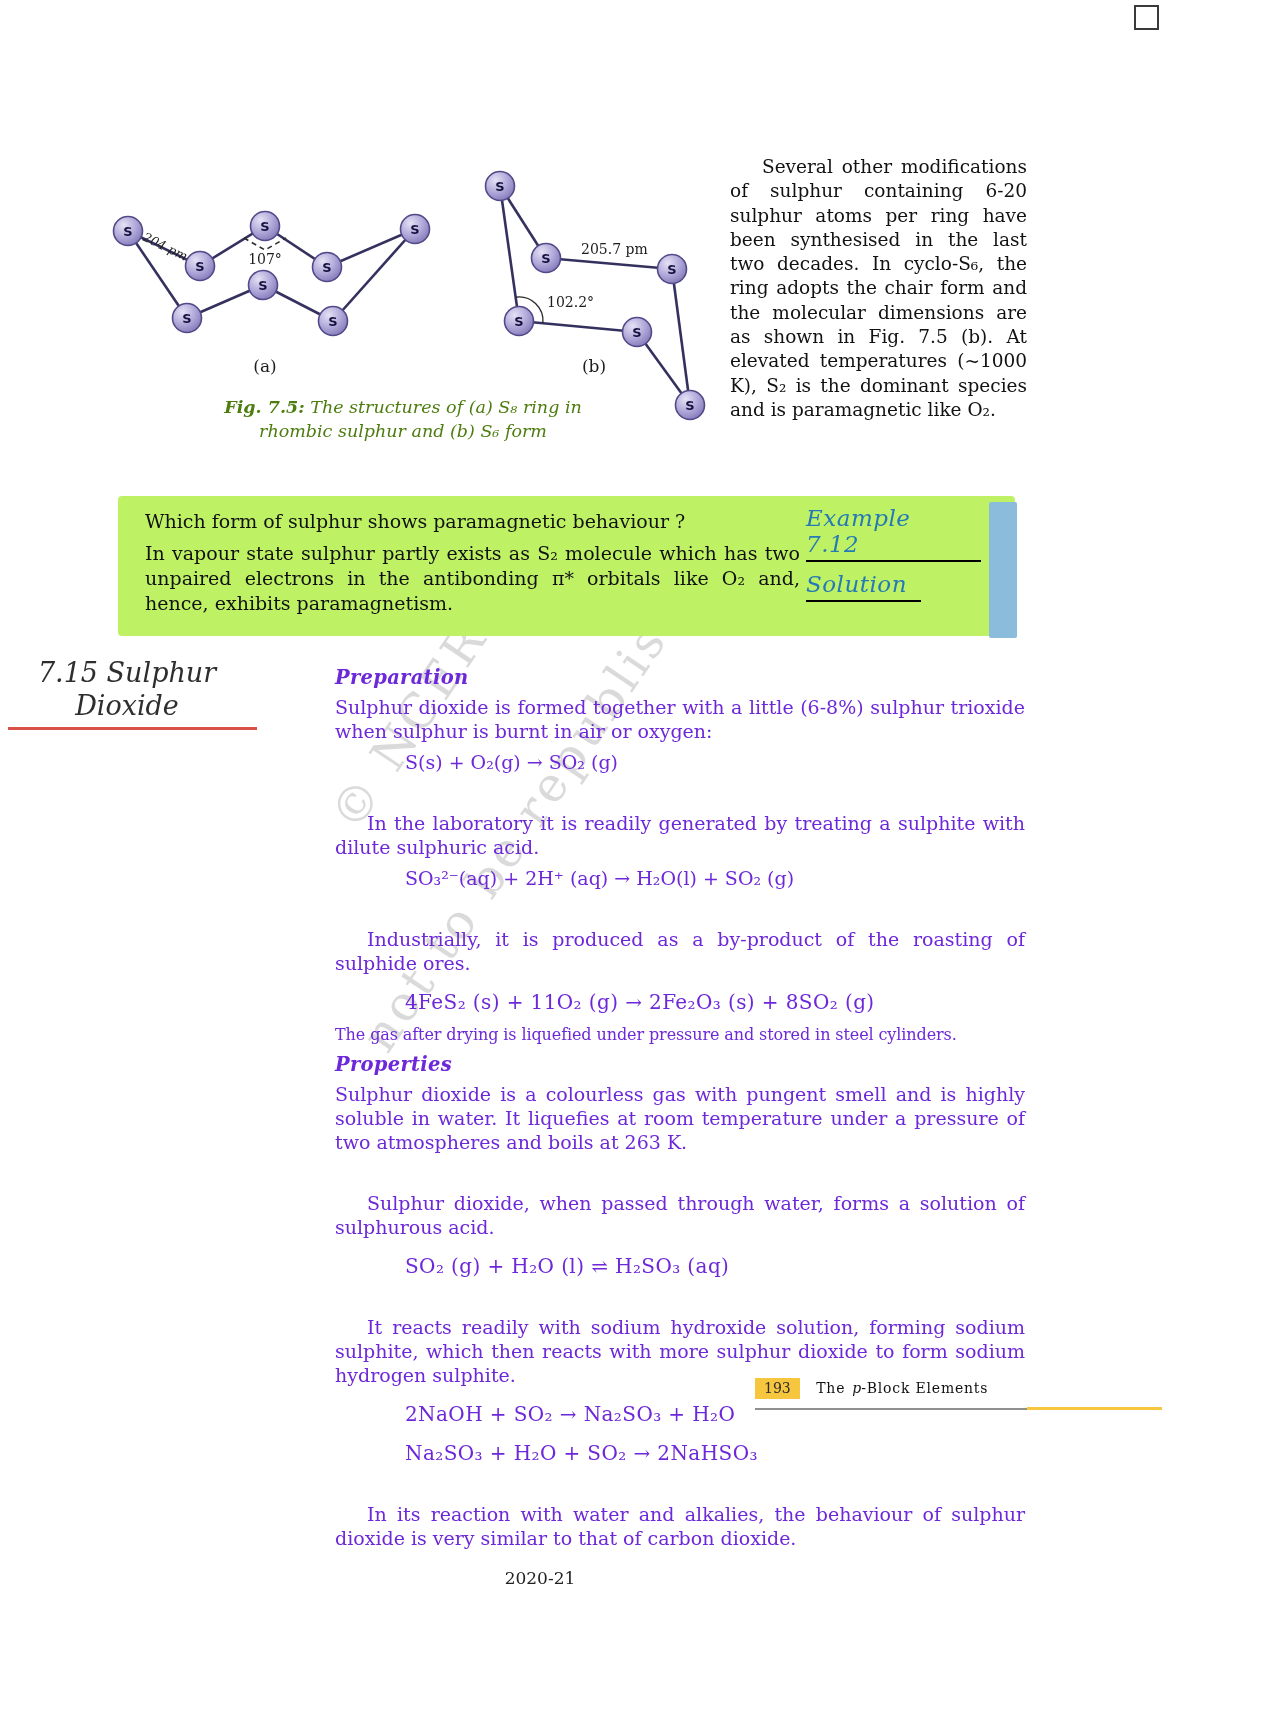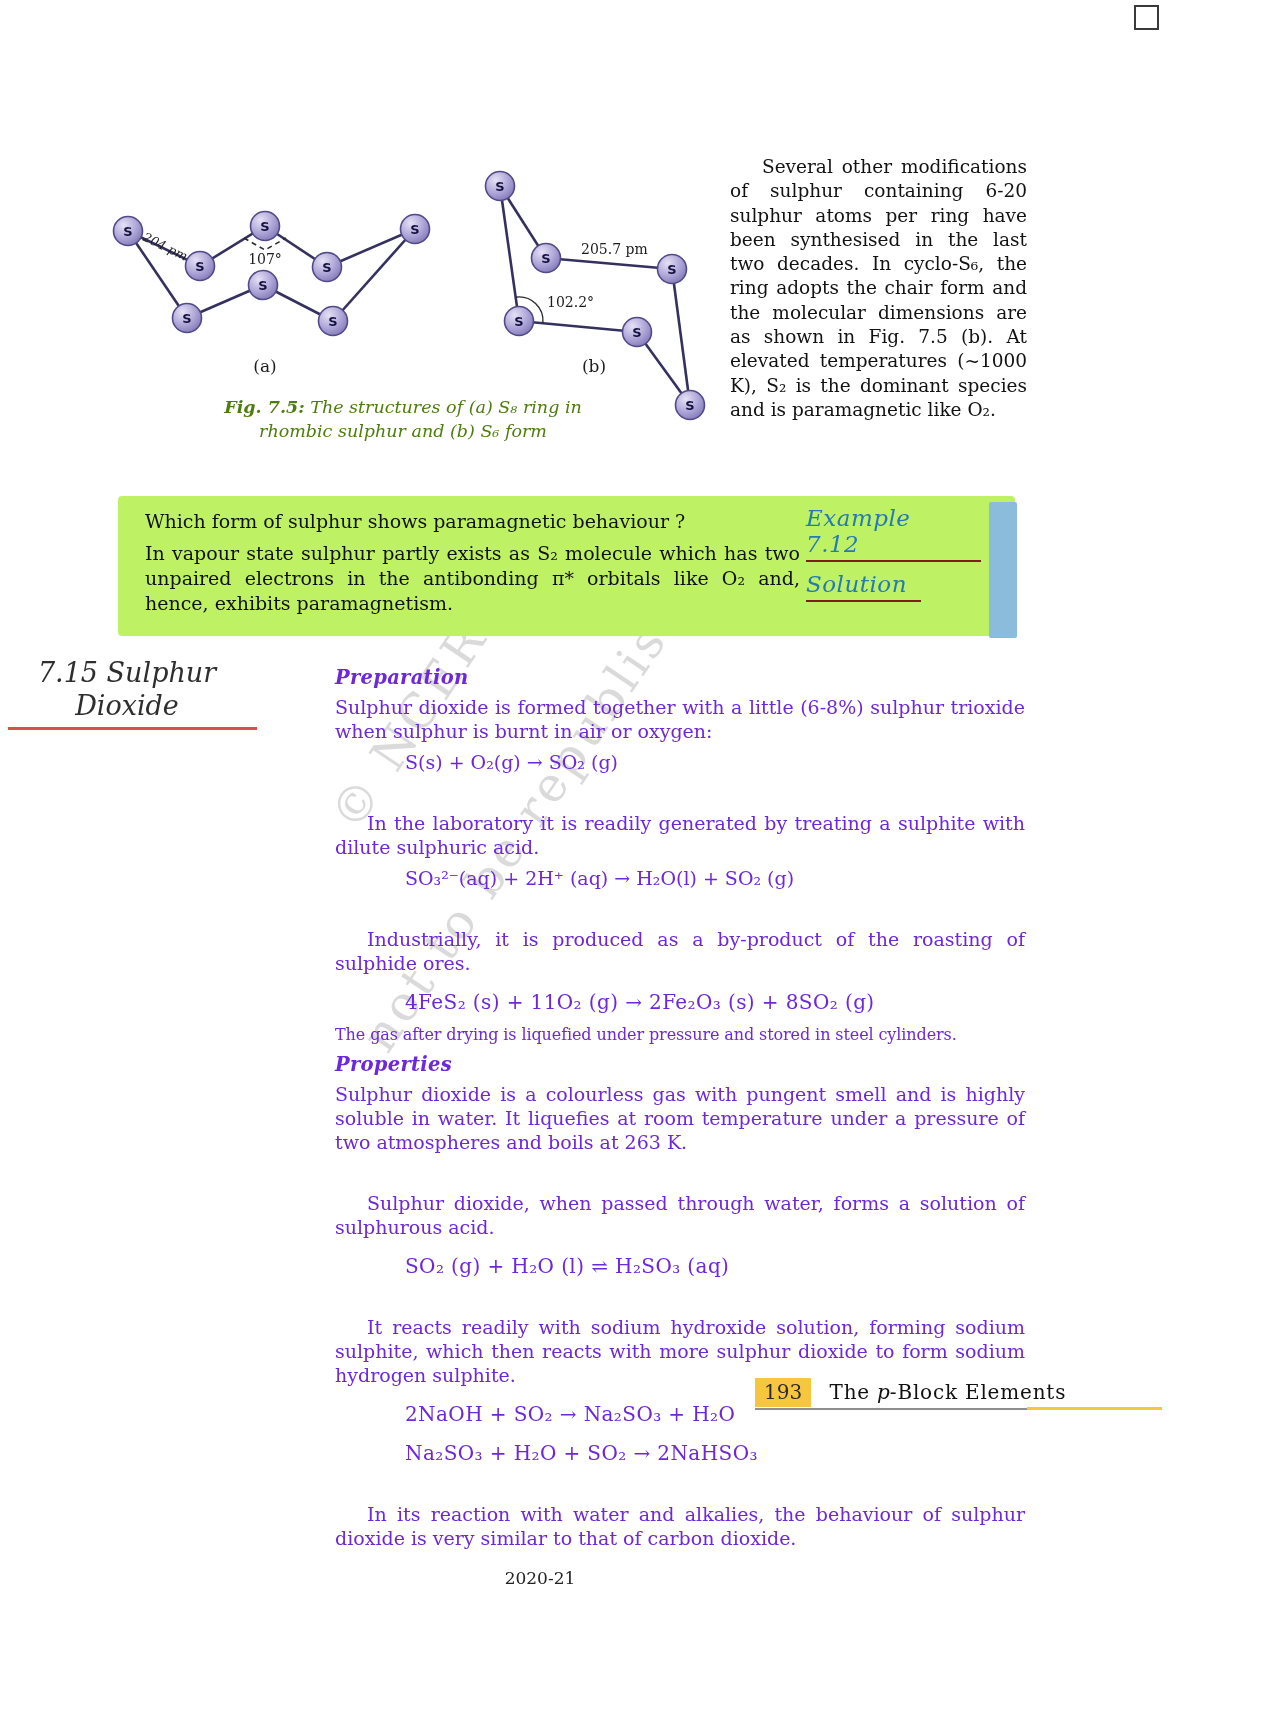--- a/index.html
+++ b/index.html
@@ -64,21 +64,21 @@
   .example-box {
     left: 118px; top: 496px; width: 897px; min-height: 128px;
     background: #bef264; border-radius: 4px;
     padding: 13px 215px 13px 27px;
   }
   .example-box p { margin: 0 0 7px 0; font-size: 19px; line-height: 25px; text-align: justify; }
   .example-labels { position:absolute; right: 34px; top: 9px; width: 175px; }
   .ex-label {
     display: inline-block;
     font-style: italic; font-size: 23px; letter-spacing: 0.5px;
-    color: #2579b6; border-bottom: 2px solid #7f1d1d;
+    color: #2579b6; border-bottom: 2px solid #000000;
     padding: 0 14px 3px 0; margin-bottom: 9px;
   }
   .example-bar {
     position: absolute; right: -2px; top: 6px;
     width: 28px; height: 136px; background: #8cbcdb; border-radius: 2px;
   }
 
   
   .section-heading {
     left: 0px; top: 656px; width: 258px;
@@ -99,21 +99,21 @@
     font-weight: bold; font-style: italic; font-size: 19.5px;
     margin: 6px 0 5px 0; letter-spacing: 0.3px;
   }
   .eq { margin: 7px 0 8px 70px; text-align: left; }
   .eq-big { font-size: 20px; letter-spacing: 0.4px; margin: 15px 0 9px 70px; text-align:left; }
   .condensed { font-size: 16px; letter-spacing: -0.1px; text-align: left; }
 
   
   .footer {
     left: 755px; top: 1380px; width: 410px;
-    font-size: 20px; white-space: nowrap;
+    font-size: 14px; white-space: nowrap;
   }
   .page-num {
     background: #f6c73e; padding: 2px 9px 3px 9px;
     margin-right: 12px; color: #2b2b2b;
   }
   .footer .t-pre { margin-right: 7px; letter-spacing: 0.8px; }
   .footer .t-italic { font-style: italic; }
   .footer .t-post { letter-spacing: 0.8px; }
   .footer-rule-dark { left: 755px; top: 1408px; width: 272px; height: 2px; background: #8f8f8f; }
   .footer-rule-yellow { left: 1027px; top: 1407px; width: 135px; height: 3px; background: #f6c73e; }

